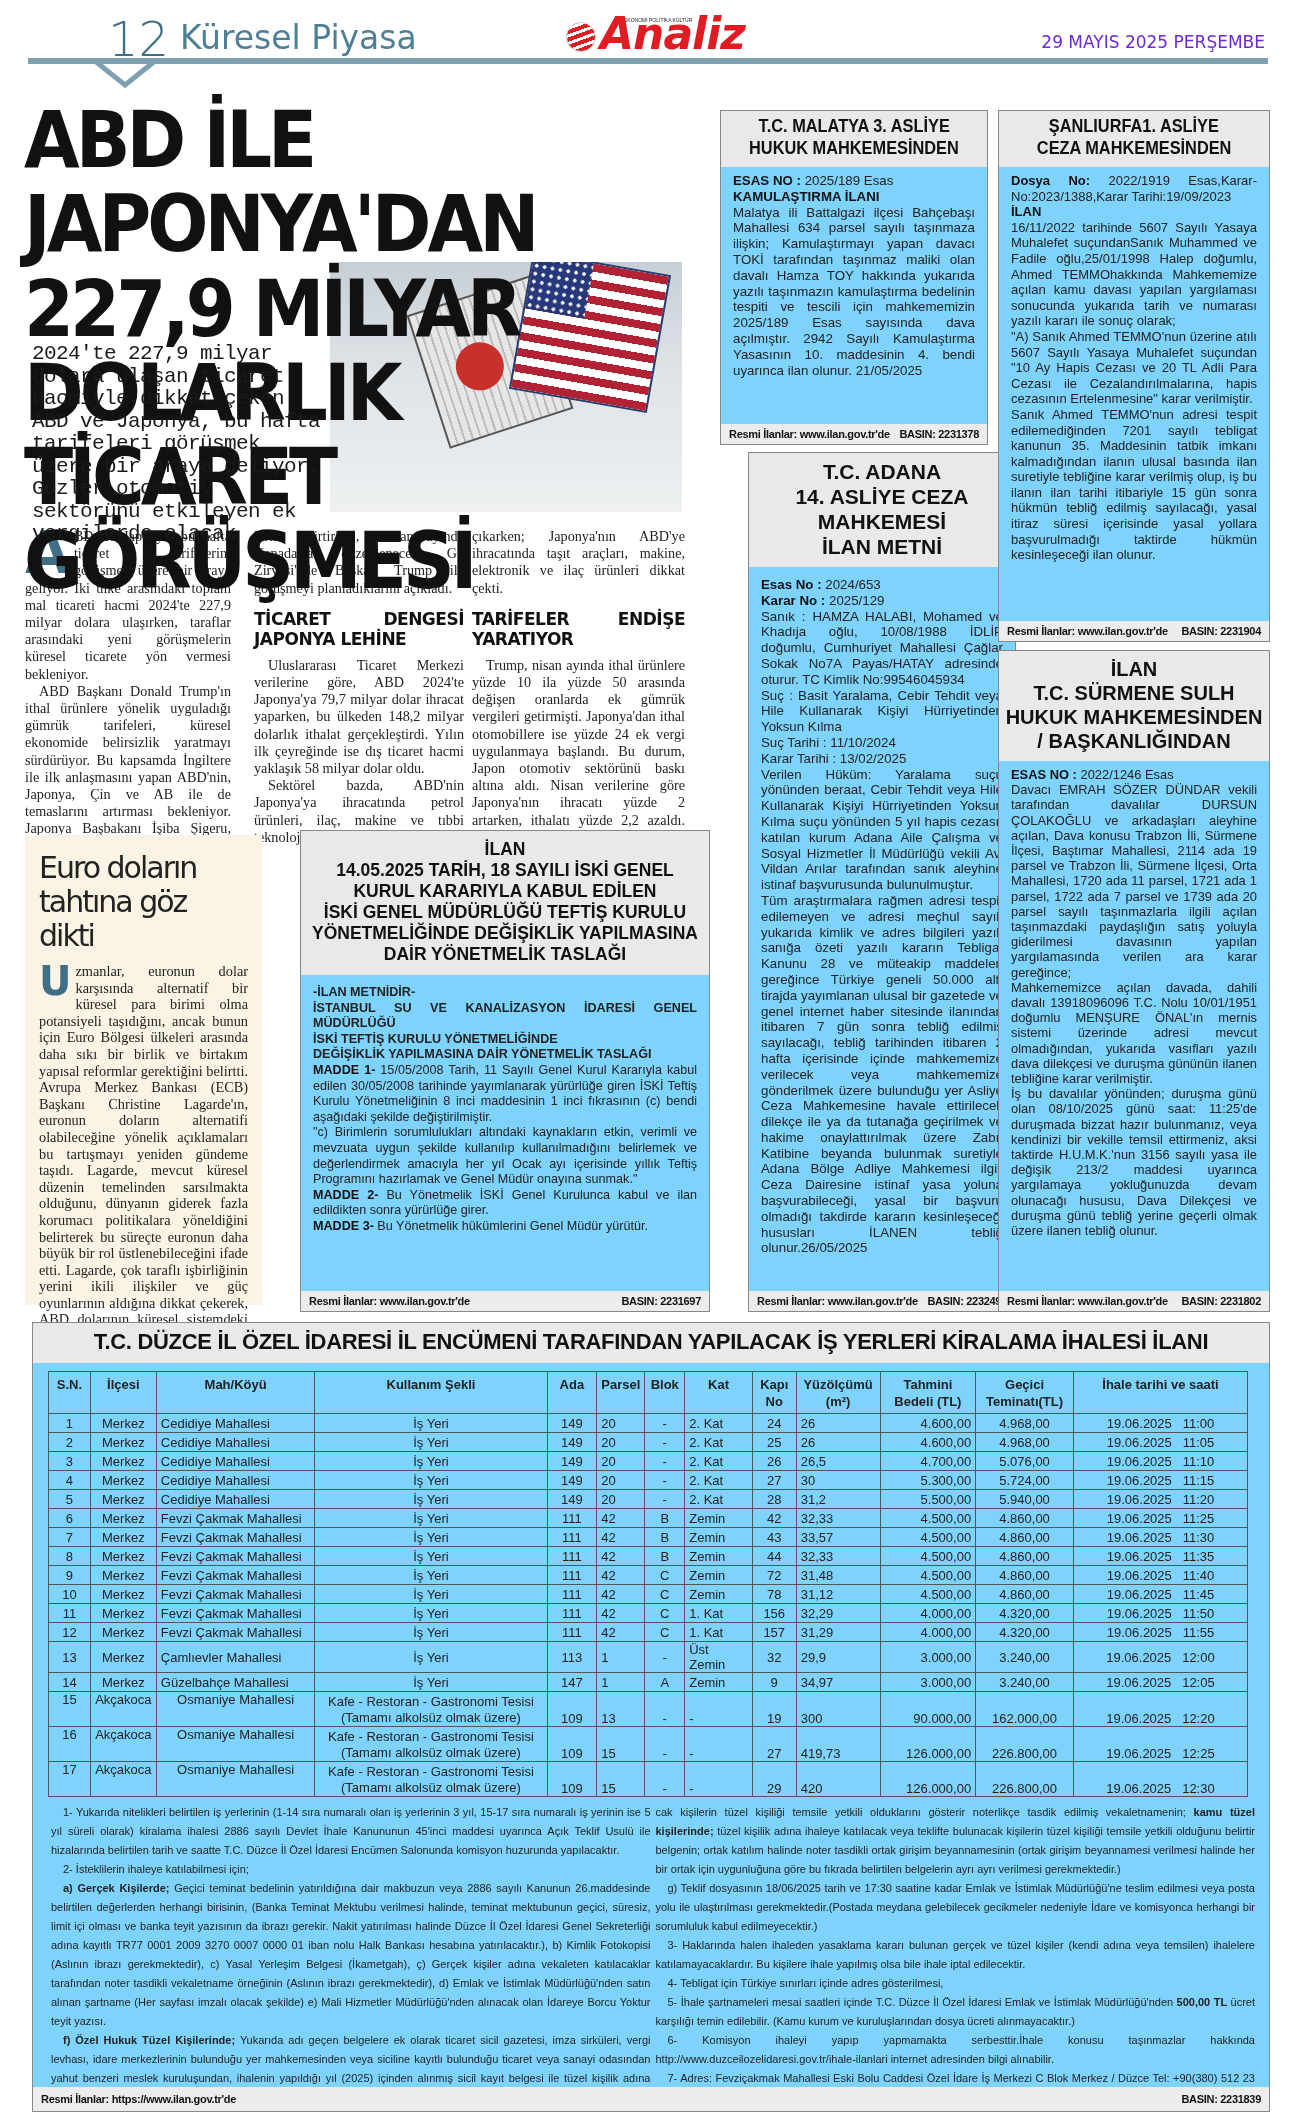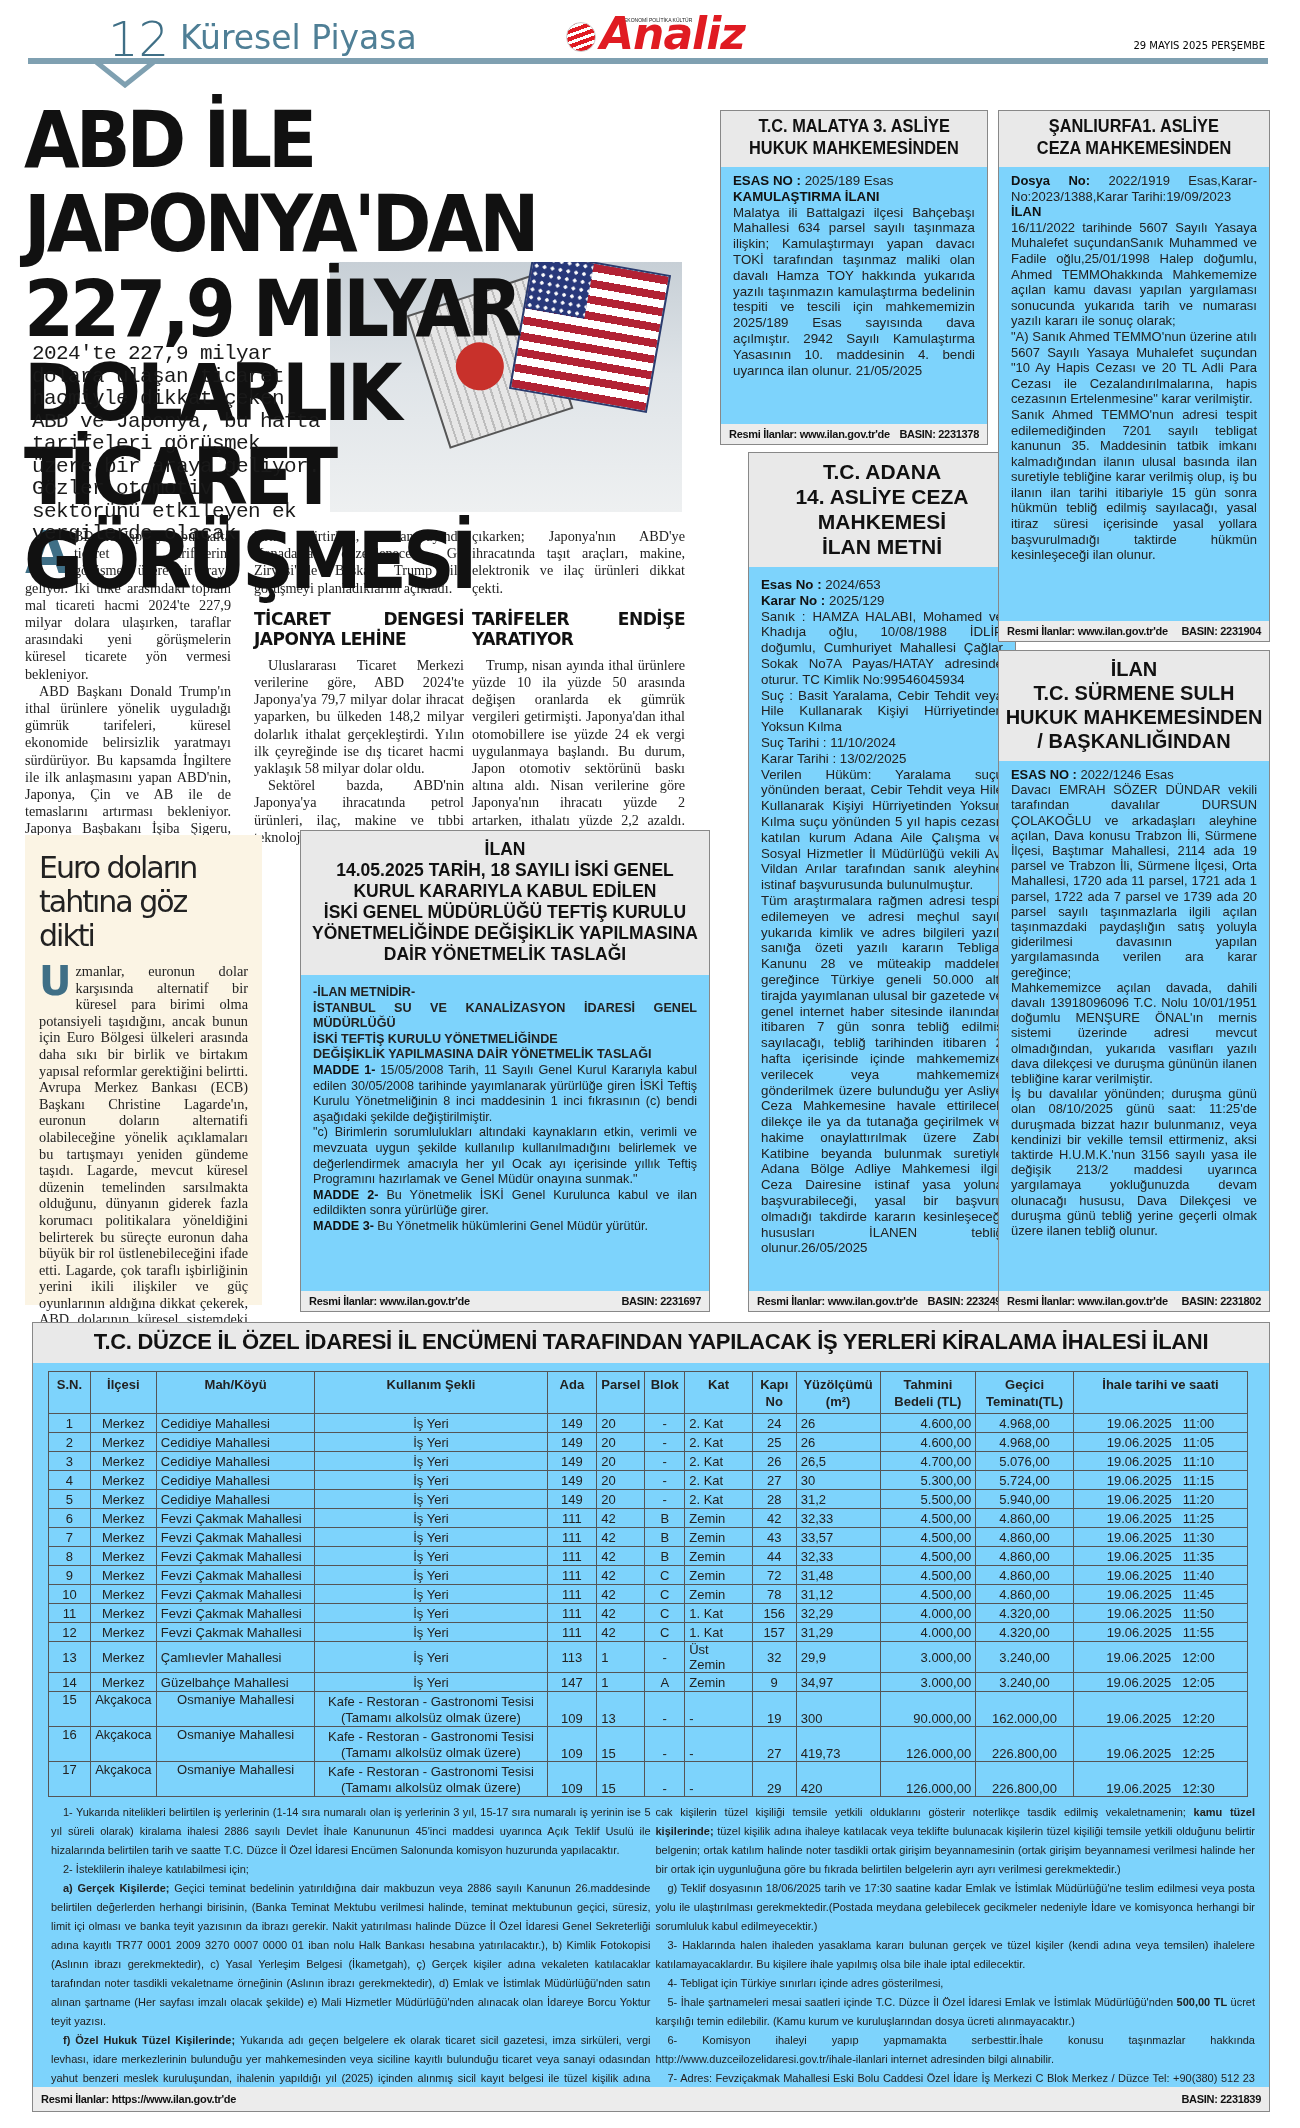--- a/index.html
+++ b/index.html
@@ -7,21 +7,21 @@
 .abs{position:absolute}
 
 #pg-num{left:108px;top:14px;font-size:48px;color:#3f6f86;font-family:"DejaVu Sans",sans-serif;font-weight:300;line-height:50px}
 #section{left:180px;top:18px;font-size:33px;color:#4f7f96;font-family:"DejaVu Sans",sans-serif;line-height:40px}
 #rule{left:28px;top:58px;width:1240px;height:6px;background:#7fa0b1}
 #rule-notch{left:95px;top:58px;width:60px;height:30px}
 #logo{left:566px;top:14px;width:180px;height:40px}
 #logo .globe{position:absolute;left:0;top:8px;width:30px;height:30px;border-radius:50%;background:repeating-linear-gradient(160deg,#e01b22 0 4px,#fff 4px 7px);border:1px solid #ccc}
 #logo .name{position:absolute;left:34px;top:-6px;font-size:44px;font-weight:900;font-style:italic;color:#e01b22;font-family:"DejaVu Sans",sans-serif;letter-spacing:-1px}
 #logo .tag{position:absolute;left:58px;top:3px;font-size:5px;color:#222}
-#date{right:35px;top:40px;font-size:10px;color:#000000;font-family:"DejaVu Sans",sans-serif}
+#date{right:35px;top:32px;font-size:17px;color:#6d28d9;font-family:"DejaVu Sans",sans-serif}
 
 #headline{left:24px;top:98px;width:690px;font-family:"DejaVu Sans",sans-serif;font-weight:bold;font-size:72px;line-height:78px;letter-spacing:-4px;transform:scaleY(1.08);transform-origin:top left;color:#111;z-index:3}
 #hero{left:330px;top:262px;width:352px;height:250px;background:linear-gradient(180deg,#c7cfd6 0%,#dfe4e8 45%,#eef0f1 100%);overflow:hidden;z-index:1}
 #hero .cont-jp{position:absolute;left:95px;top:30px;width:130px;height:140px;background:repeating-linear-gradient(90deg,#e6e6e6 0 6px,#bdbdbd 6px 8px);transform:rotate(-18deg);border:2px solid #555}
 #hero .cont-jp .sun{position:absolute;left:28px;top:45px;width:48px;height:48px;border-radius:50%;background:#c8312b}
 #hero .cont-us{position:absolute;left:190px;top:0px;width:140px;height:140px;background:repeating-linear-gradient(180deg,#b22234 0 8px,#fff 8px 16px);transform:rotate(10deg);border:2px solid #2a3b6e}
 #hero .cont-us .stars{position:absolute;left:0;top:0;width:60px;height:56px;background:radial-gradient(#fff 1.5px,transparent 2px) 0 0/8px 8px,#28387a}
 #subhead{left:32px;top:343px;width:290px;font-family:Liberation Mono, monospace;font-size:21px;line-height:22.5px;color:#1a1a1a;z-index:4;letter-spacing:-0.6px}
 
 .art-col{font-family:"Liberation Serif",serif;font-size:14.2px;line-height:17.2px;text-align:justify;color:#222}

